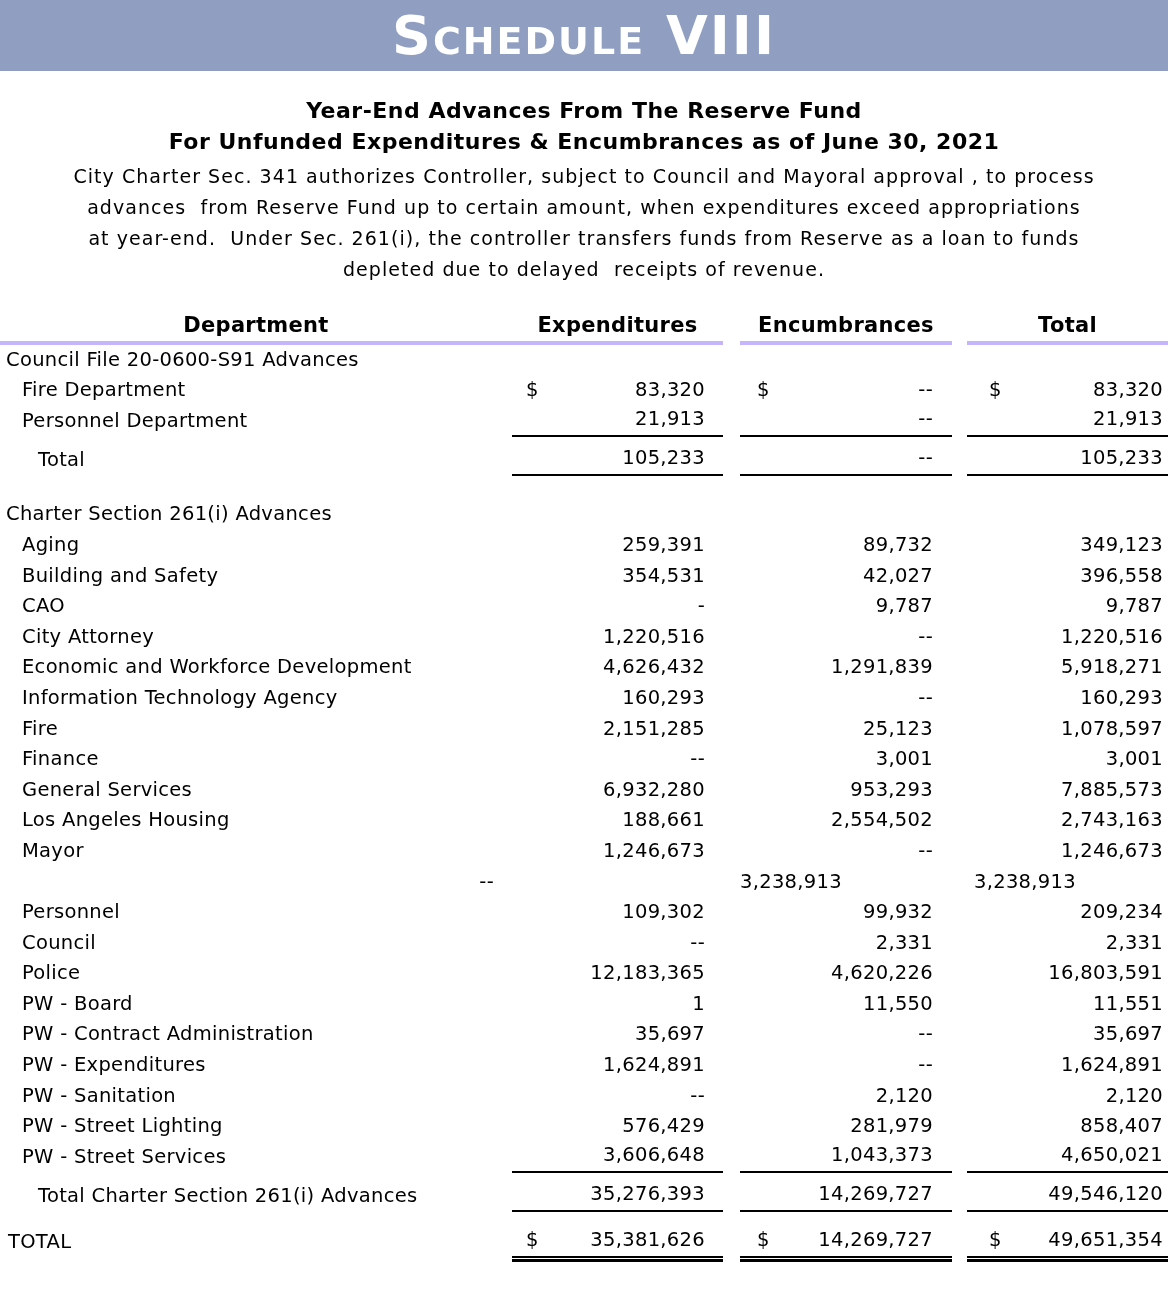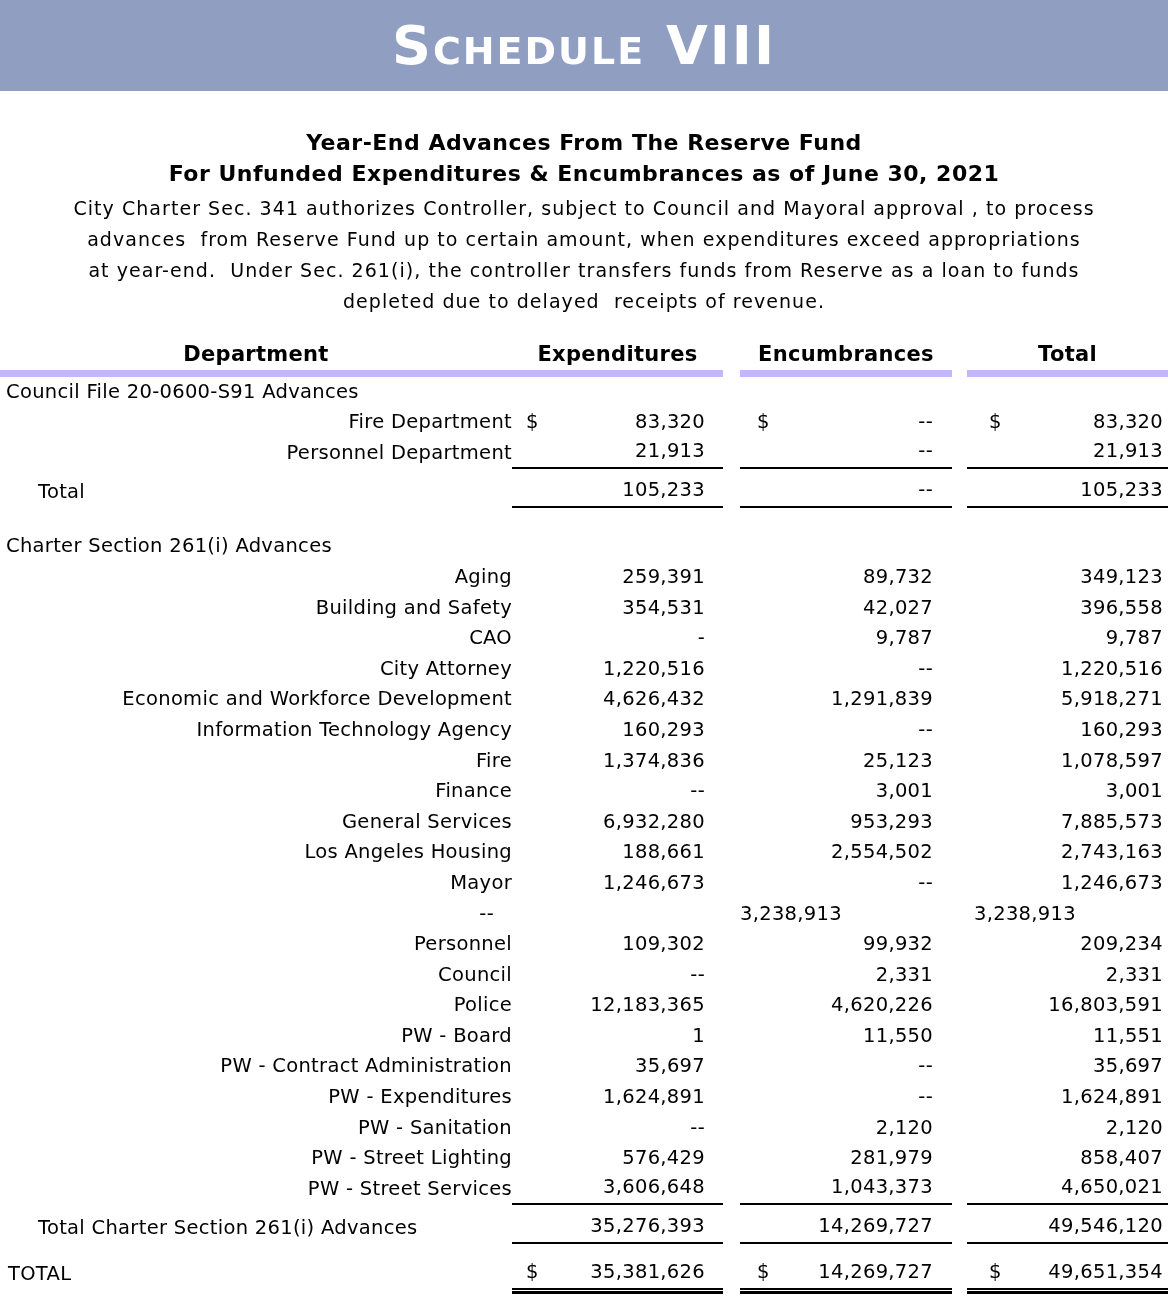--- a/index.html
+++ b/index.html
@@ -2,28 +2,28 @@
 <html><head>
 <meta charset="utf-8">
 <style>
   * { box-sizing: border-box; }
   html,body { margin:0; padding:0; }
   body {
     width:1168px; height:1305px; background:#ffffff; color:#000;
     font-family:"DejaVu Sans", sans-serif; overflow:hidden;
   }
   .banner {
-    height:91px; background:#8F9EC1;
+    height:71px; background:#8F9EC1;
     display:flex; align-items:center; justify-content:center;
   }
   .banner h1 {
     margin:0; color:#ffffff; font-weight:bold;
     font-variant:small-caps; font-size:54px; letter-spacing:2px; line-height:1;
   }
-  .heading { margin-top:36px; text-align:center; font-weight:bold;
+  .heading { margin-top:24px; text-align:center; font-weight:bold;
     font-size:22px; line-height:31px; letter-spacing:0.5px; }
   .intro { margin-top:4px; text-align:center; font-size:19px;
     line-height:31px; letter-spacing:1.05px; }
   .intro div { white-space:pre; }
 
   .tbl { margin-top:24px; }
   .row {
     display:grid;
     grid-template-columns:512px 211px 17px 212px 15px 201px;
     align-items:end; height:30.6px;
@@ -34,26 +34,26 @@
   .num .val { white-space:pre; }
   .exp { padding-left:14px; padding-right:18px; }
   .enc { padding-left:17px; padding-right:19px; }
   .tot { padding-left:22px; padding-right:5px; }
   .sp  { padding:0; }
 
   
   .thead { height:36px; }
   .thead .hc {
     text-align:center; font-weight:bold; font-size:21px;
-    border-bottom:7px solid #c4b5fd; padding-bottom:4px; letter-spacing:0.3px;
+    border-bottom:4px solid #c4b5fd; padding-bottom:4px; letter-spacing:0.3px;
   }
   .thead .sp { border-bottom:none; }
 
   .sechead .dept { padding-left:6px; }
-  .item .dept    { padding-left:22px;text-align:right; }
+  .item .dept    { padding-left:22px; }
   .subtotal      { height:39px; }
   .subtotal .dept{ padding-left:38px; }
   .gap-top       { margin-top:24px;gap:48px; }
 
   .rule { border-bottom:2.5px solid #000; }
 
   .grand { height:43px; margin-top:3px; }
   .grand .dept { padding-left:8px; }
   .dbl { position:relative; border-bottom:2px solid #000; }
   .dbl::after {
@@ -276,21 +276,21 @@
           <div class="c sp"></div>
           <div class="c num tot">
             <span class="cur"></span>
             <span class="val">160,293</span>
           </div>
         </div>
         <div class="row item">
           <div class="c dept">Fire</div>
           <div class="c num exp">
             <span class="cur"></span>
-            <span class="val">1,374,836</span>
+            <span class="val">2,151,285</span>
           </div>
           <div class="c sp"></div>
           <div class="c num enc">
             <span class="cur"></span>
             <span class="val">25,123</span>
           </div>
           <div class="c sp"></div>
           <div class="c num tot">
             <span class="cur"></span>
             <span class="val">1,078,597</span>

